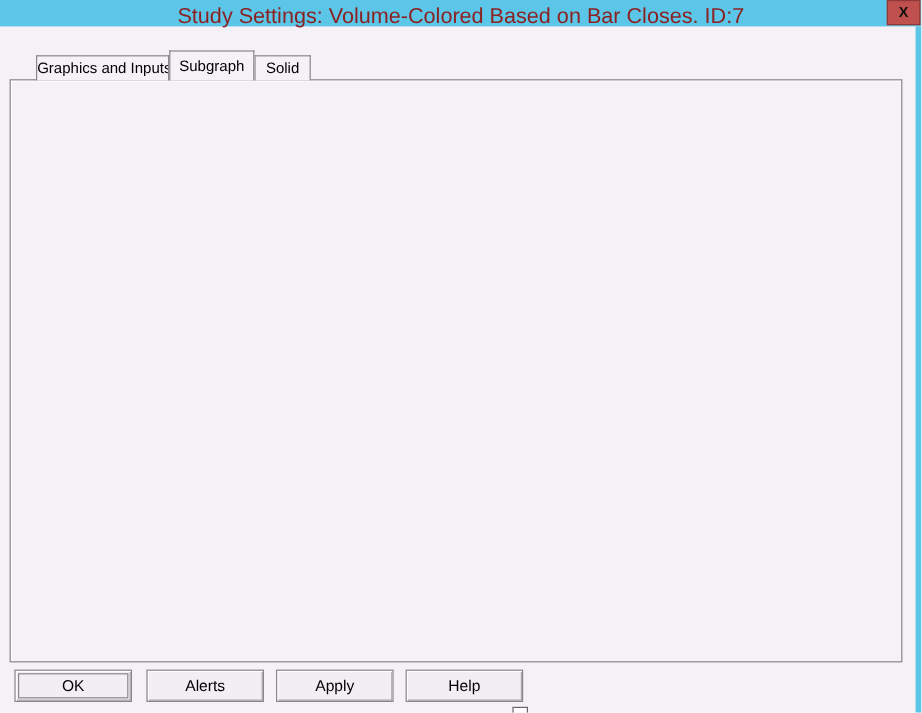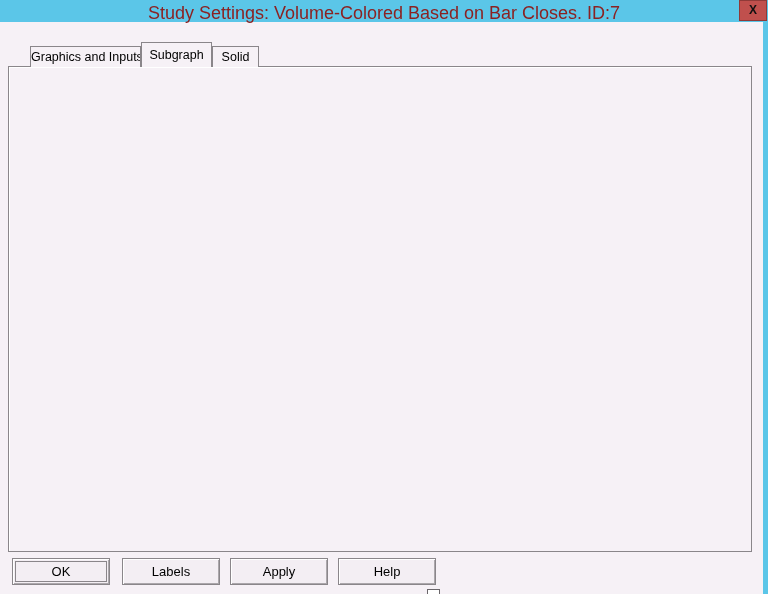--- a/index.html
+++ b/index.html
@@ -315,19 +315,19 @@
   </div>
   <div class="cbrow" style="left:42px; top:528px;">
     <span class="cb on"></span>
     <span class="cbl">Always Show Name and Value Labels When Enabled</span>
   </div>
 
   <div class="lbl" style="left:390px; top:529px;">Transparency Level for Fill Styles:</div>
   <div class="input" style="left:625px; top:523px; width:64px; height:21px;">75</div>
 
   <div class="btn default" style="left:12px;  top:558px; width:98px;">OK</div>
-  <div class="btn" style="left:122px; top:558px; width:98px;">Labels</div>
+  <div class="btn" style="left:122px; top:558px; width:98px;">Alerts</div>
   <div class="btn" style="left:338px; top:558px; width:98px;">Help</div>
   <div class="btn" style="left:230px; top:558px; width:98px;">Apply</div>
 
   <div class="cb" style="left:427px; top:589px;"></div>
 
 </div>
 
 </body></html>

